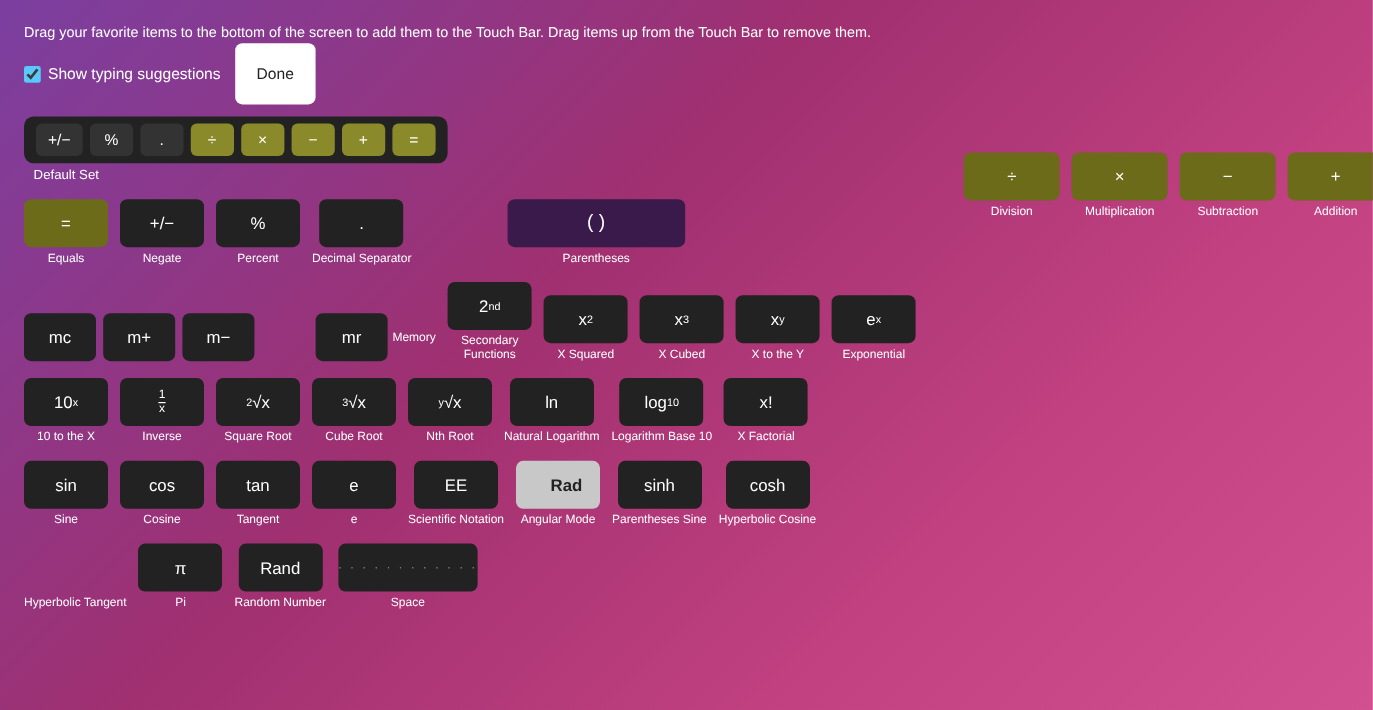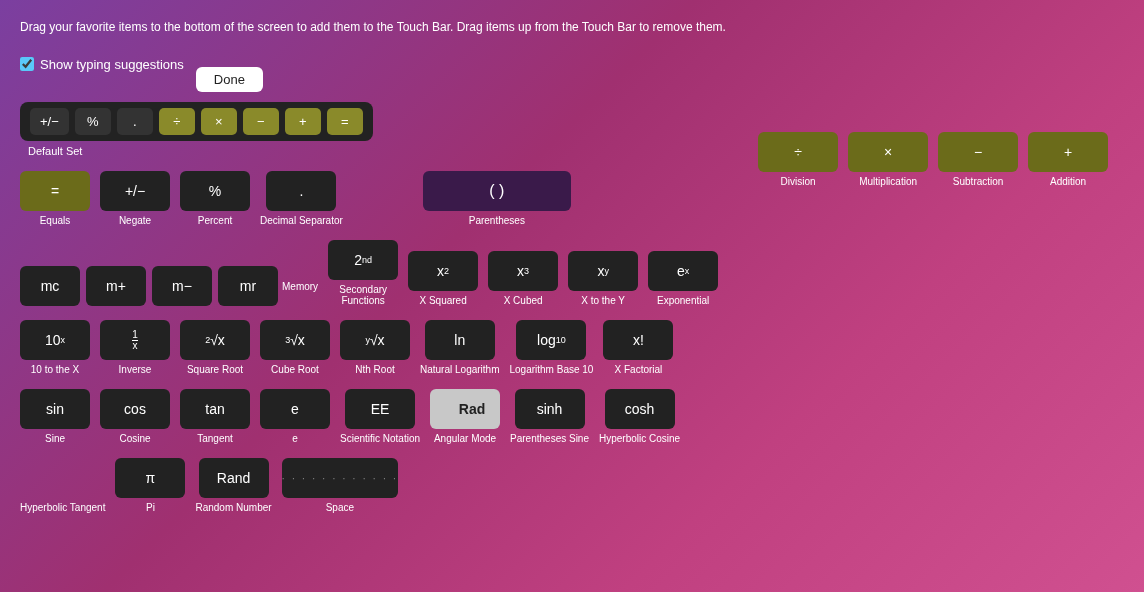--- a/index.html
+++ b/index.html
@@ -49,25 +49,24 @@
     .checkbox-label input[type="checkbox"] {
       width: 14px;
       height: 14px;
       accent-color: #5ac8fa;
     }
     .done-btn {
       background: white;
       color: #222;
       border: none;
       border-radius: 6px;
-      padding: 5px 18px;
+      padding: 18px 18px;
       font-size: 13px;
       font-weight: 500;
       cursor: pointer;
-      margin-top: 31px;
     }
 
     
     .default-set-section {
       display: flex;
       flex-direction: column;
       align-items: flex-start;
       gap: 4px;
     }
     .default-set-bar {
@@ -246,21 +245,21 @@
           <span class="calc-label">Parentheses</span>
         </div>
       </div>
 
       <div class="item-row">
         <div style="display:flex;flex-direction:row;align-items:center;gap:4px;">
           <div style="display:flex;gap:6px;">
             <button class="calc-btn" style="min-width:60px;">mc</button>
             <button class="calc-btn" style="min-width:60px;">m+</button>
             <button class="calc-btn" style="min-width:60px;">m−</button>
-            <button class="calc-btn" style="min-width:60px;">mr</button>
+            <button class="calc-btn" style="min-width:60px;margin-left:45px;">mr</button>
           </div>
           <span class="calc-label">Memory</span>
         </div>
         <div class="calc-item">
           <button class="calc-btn" style="min-width:70px;">2<sup>nd</sup></button>
           <span class="calc-label">Secondary<br>Functions</span>
         </div>
         <div class="calc-item">
           <button class="calc-btn">x<sup>2</sup></button>
           <span class="calc-label">X Squared</span>

